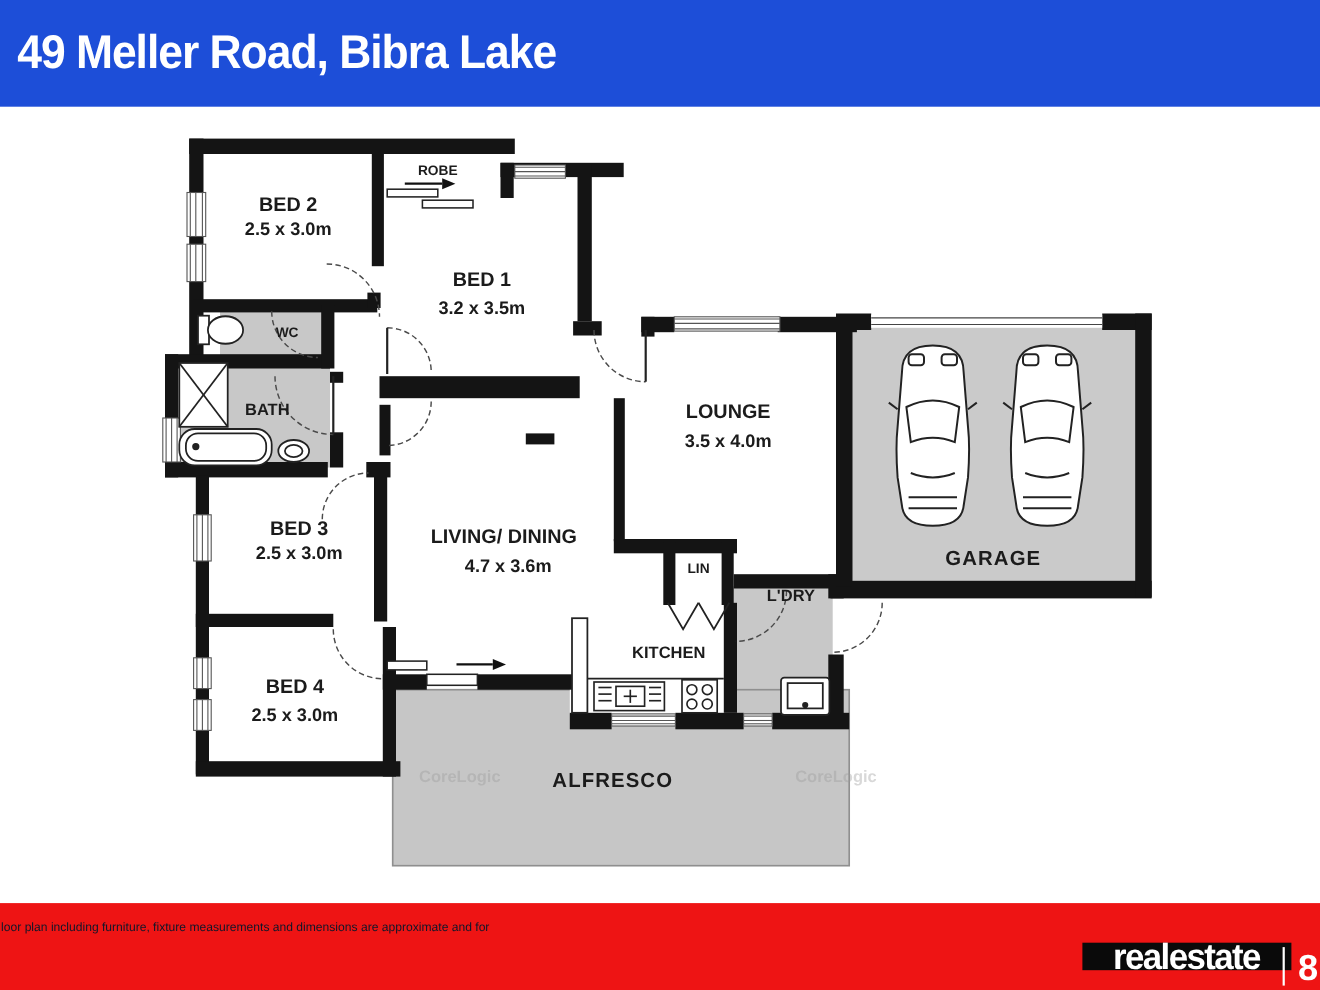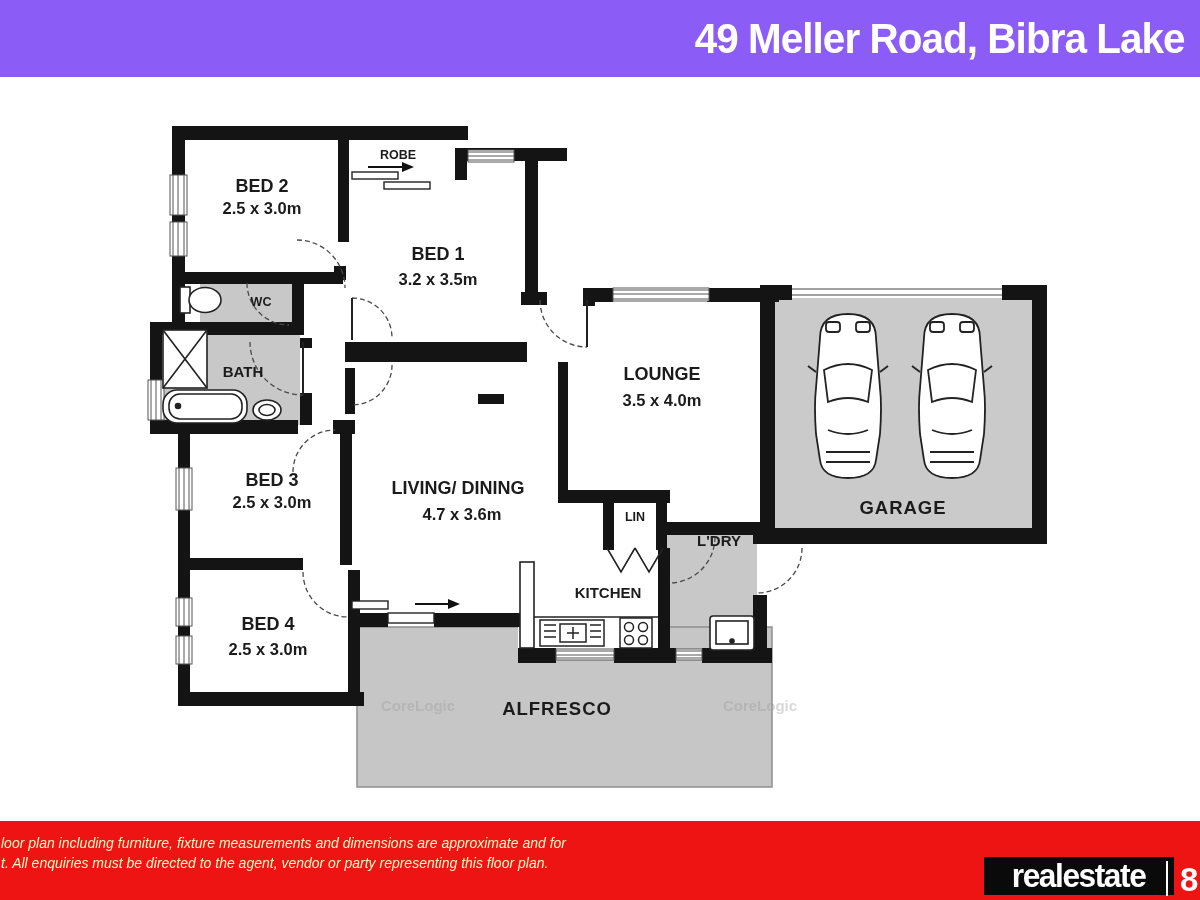--- a/index.html
+++ b/index.html
@@ -1,26 +1,26 @@
 <!DOCTYPE html>
 <html><head>
 <meta charset="utf-8">
 <style>
   html,body{margin:0;padding:0;width:1200px;height:900px;overflow:hidden;background:#ffffff;
     font-family:"Liberation Sans", sans-serif;}
   .stage{position:relative;width:1200px;height:900px;}
-  .banner{position:absolute;left:0;top:0;width:1200px;height:77px;background:#8b5cf6;
-    display:flex;align-items:center;justify-content:flex-end;}
+  .banner{position:absolute;left:0;top:0;width:1200px;height:97px;background:#1d4ed8;
+    display:flex;align-items:center;justify-content:flex-start;}
   .banner .title{color:#ffffff;font-size:43px;font-weight:bold;letter-spacing:-1px;
     transform:scaleX(.94);white-space:nowrap;}
   .plan-svg{position:absolute;left:0;top:0;width:1200px;height:900px;}
   .footer{position:absolute;left:0;top:821px;width:1200px;height:79px;background:#ee1414;}
-  .disclaimer{position:absolute;left:1px;top:12px;color:#fef9c3;font-size:14px;line-height:20px;
-    white-space:nowrap;font-style:italic;}
-  .logo{position:absolute;left:984px;top:36px;width:190px;height:38px;background:#0a0a0a;
+  .disclaimer{position:absolute;left:1px;top:12px;color:#0f172a;font-size:11px;line-height:20px;
+    white-space:nowrap;}
+  .logo{position:absolute;left:984px;top:36px;width:190px;height:25px;background:#0a0a0a;
     display:flex;align-items:center;justify-content:center;}
   .logo .word{color:#ffffff;font-size:33px;font-weight:bold;letter-spacing:-1.5px;transform:scaleX(.96);}
   .logo .bar{position:absolute;right:6px;top:4px;width:2px;height:35px;background:#ffffff;}
   .suffix8{position:absolute;left:1180px;top:40px;color:#ffffff;font-size:33px;font-weight:bold;}
   svg text{font-family:"Liberation Sans", sans-serif;fill:#1b1b1b;}
   .rmname{font-size:18px;font-weight:bold;}
   .rmdims{font-size:16.5px;font-weight:bold;}
   .small{font-size:12.5px;font-weight:bold;}
   .mid{font-size:15px;font-weight:bold;}
   .big{font-size:18.5px;font-weight:bold;letter-spacing:1px;}
@@ -290,21 +290,20 @@
       <text class="big" x="903" y="514">GARAGE</text>
       <text class="big" x="557" y="715">ALFRESCO</text>
       <text class="wm" x="418" y="711">CoreLogic</text>
       <text class="wm" x="760" y="711">CoreLogic</text>
     </g>
   </svg>
 
   <div class="footer">
     <div class="disclaimer">
       <div>loor plan including furniture, fixture measurements and dimensions are approximate and for</div>
-      <div>t. All enquiries must be directed to the agent, vendor or party representing this floor plan.</div>
     </div>
     <div class="logo">
       <span class="word">realestate</span>
       <span class="bar"></span>
     </div>
     <span class="suffix8">8</span>
   </div>
 
 </div>
 

